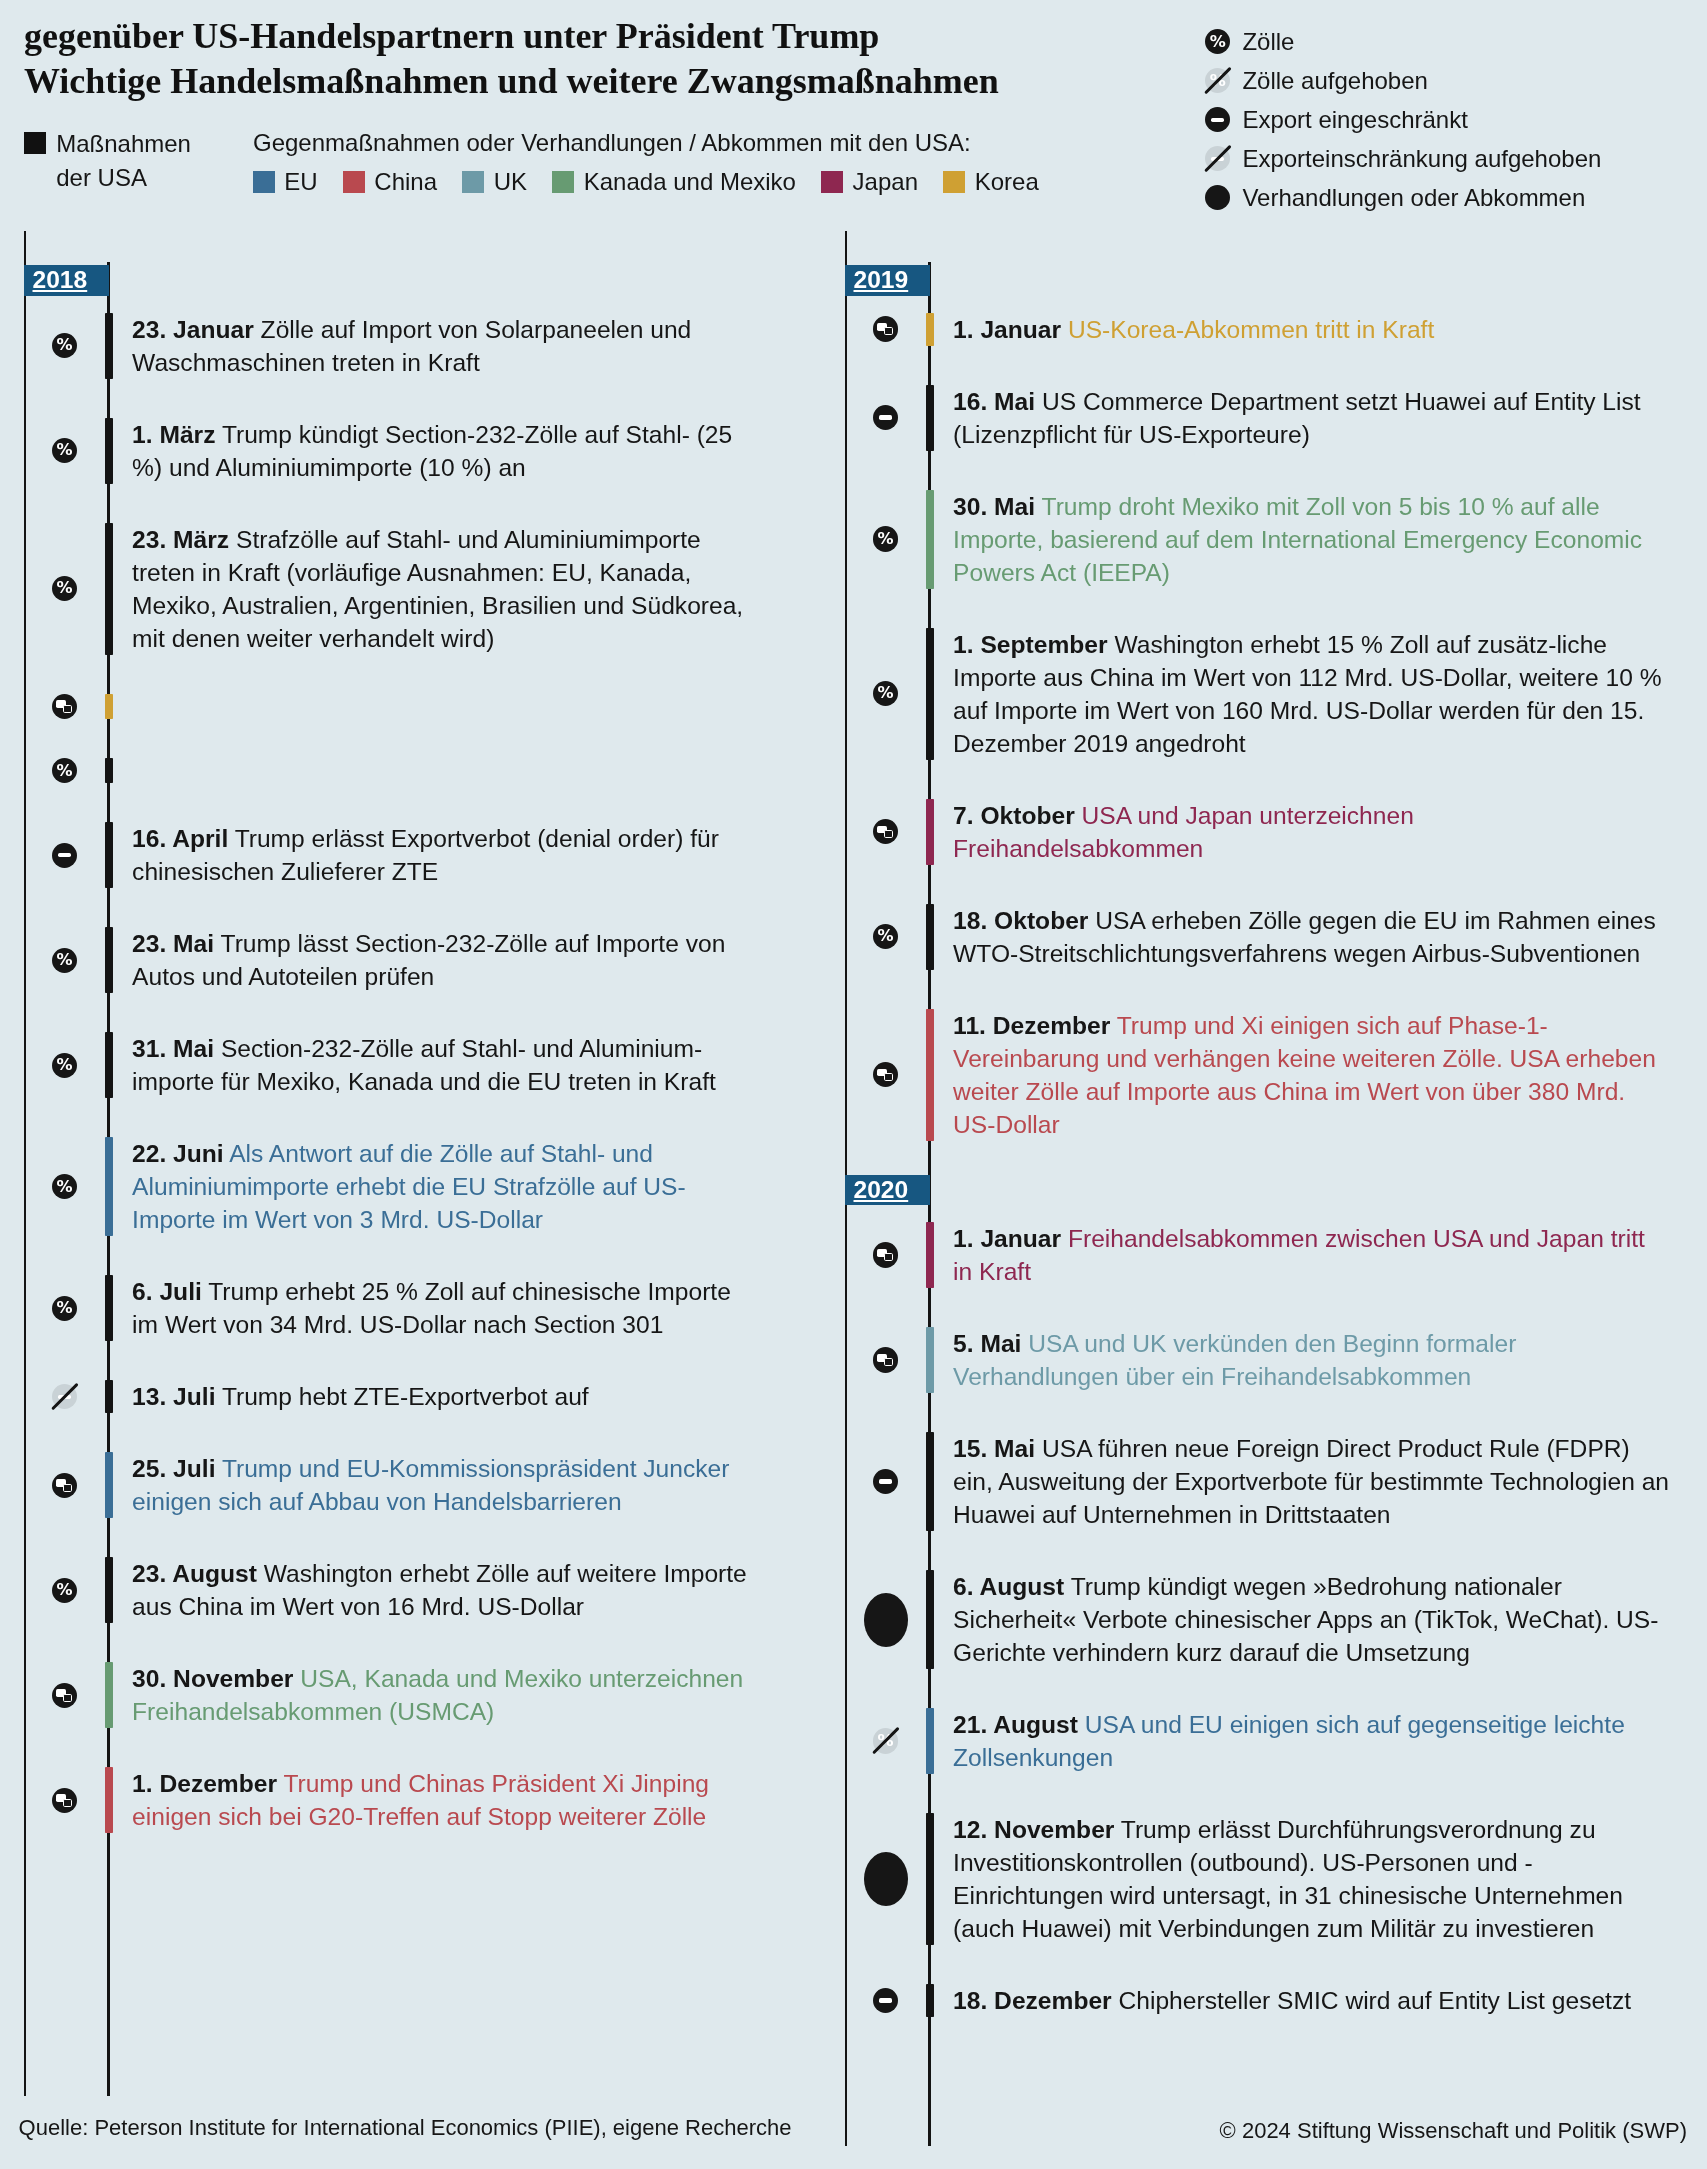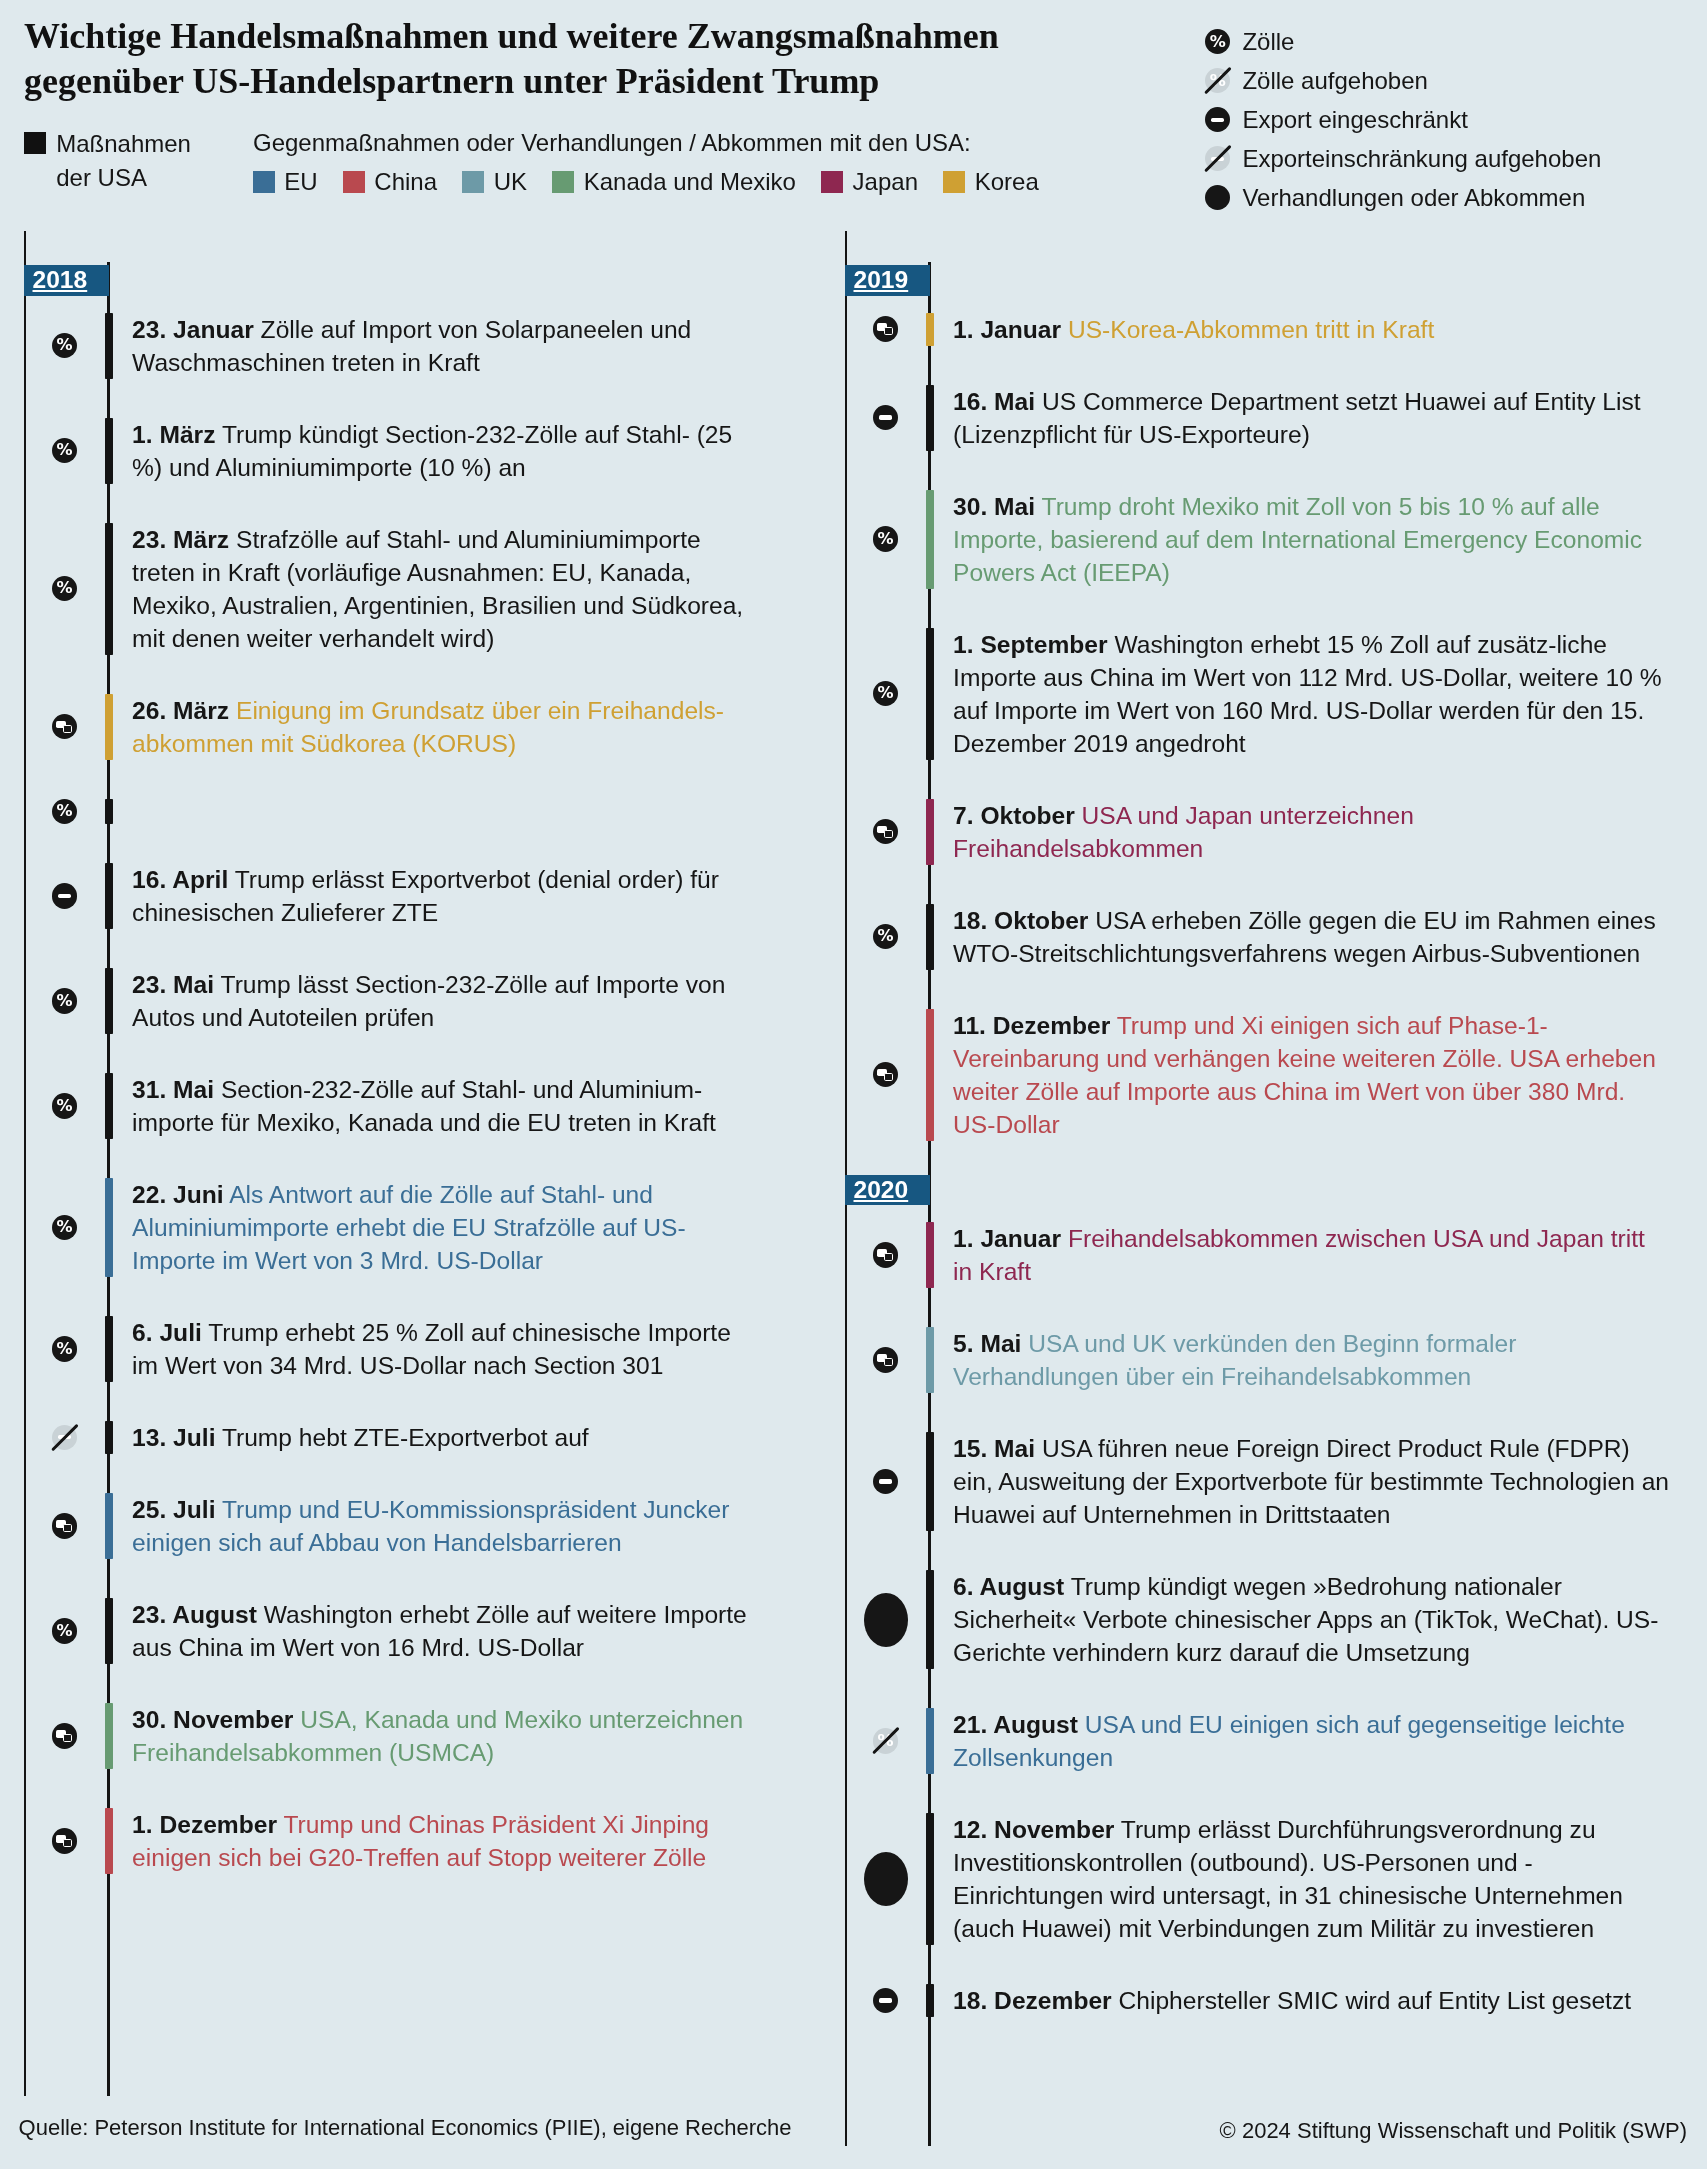--- a/index.html
+++ b/index.html
@@ -61,22 +61,22 @@
   
   .src{position:absolute;left:18.6px;top:2115px;font-size:22px;}
   .copy{position:absolute;right:21px;top:2118px;font-size:22px;}
 </style>
 </head>
 <body>
 
 <div class="page">
 
   <div class="title">
+    <div>gegenüber US-Handelspartnern unter Präsident Trump</div>
     <div>Wichtige Handelsmaßnahmen und weitere Zwangsmaßnahmen</div>
-    <div>gegenüber US-Handelspartnern unter Präsident Trump</div>
   </div>
 
   <div class="icon-legend" id="icon-legend">
       <div class="leg-row">
         <div class="ic">
           <span class="pct">%</span>
         </div>
         <span class="leg-label">Zölle</span>
       </div>
       <div class="leg-row">
@@ -174,21 +174,20 @@
     <div class="etext"><b>23. März</b> <span>Strafzölle auf Stahl- und Aluminiumimporte treten in Kraft (vorläufige Ausnahmen: EU, Kanada, Mexiko, Australien, Argentinien, Brasilien und Südkorea, mit denen weiter verhandelt wird)</span></div>
   </div>
       <div class="entry">
     <div class="icon-cell">
           <div class="ic">
             <span class="deal-a"></span>
             <span class="deal-b"></span>
           </div>
         </div>
     <div class="bar" style="background: rgb(207, 160, 51);"></div>
-    <div class="etext"><b>26. März</b> <span style="color: rgb(207, 160, 51);">Einigung im Grundsatz über ein Freihandels-abkommen mit Südkorea (KORUS)</span></div>
   </div>
       <div class="entry">
     <div class="icon-cell">
           <div class="ic">
             <span class="pct">%</span>
           </div>
         </div>
     <div class="bar" style="background: rgb(20, 20, 20);"></div>
   </div>
       <div class="entry">

